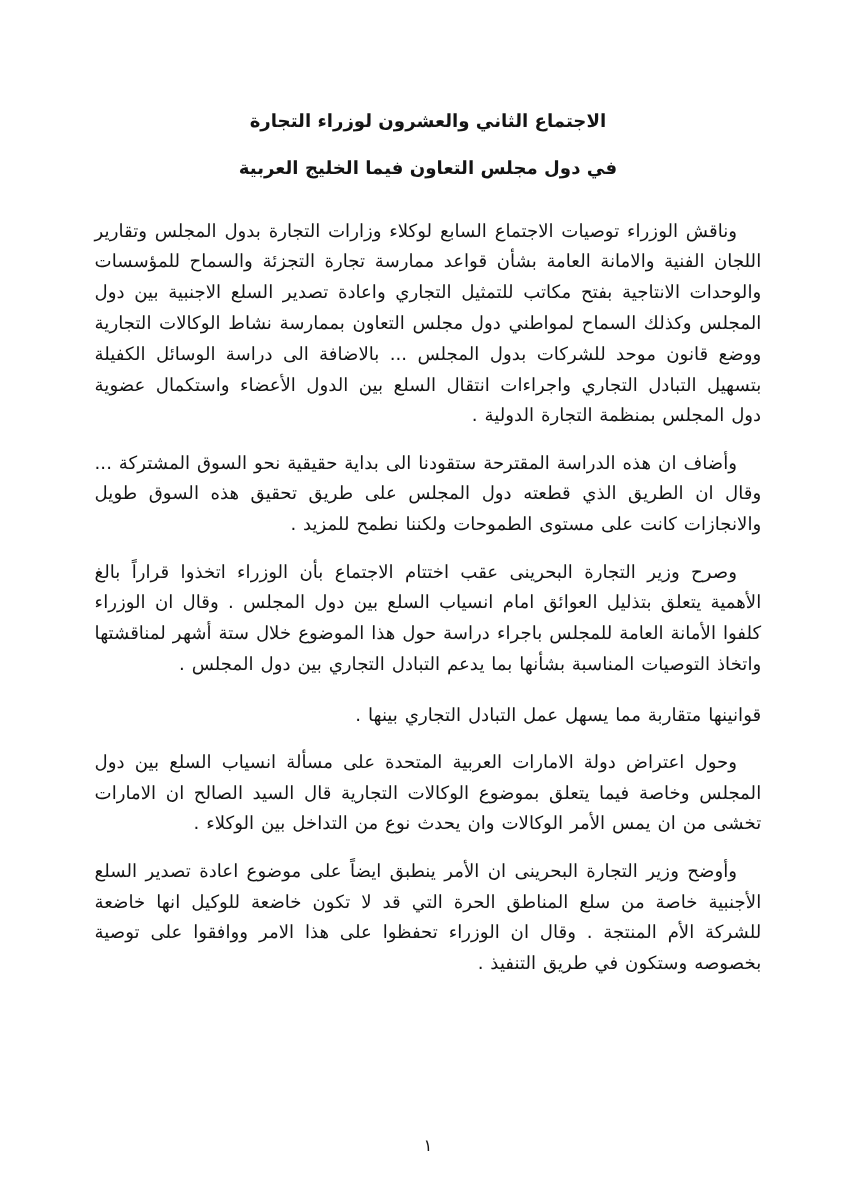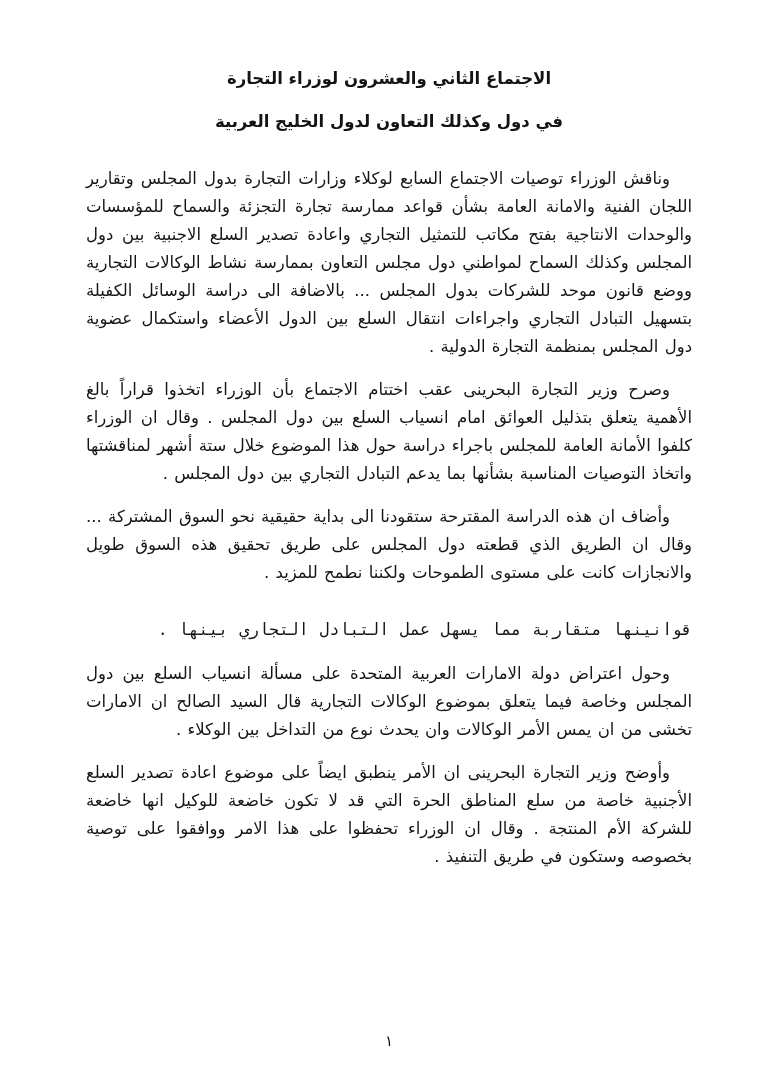--- a/index.html
+++ b/index.html
@@ -10,21 +10,21 @@
   .page {
     position: relative;
     width: 778px;
     height: 1092px;
     background: #ffffff;
     color: #141414;
     font-family: "DejaVu Sans", sans-serif;
     direction: rtl;
     overflow: hidden;
     box-sizing: border-box;
-    padding: 66px 86px 0 86px;
+    padding: 97px 86px 0 86px;
   }
   .title-block {
     text-align: center;
     font-weight: bold;
     font-size: 16.5px;
     margin-bottom: 30px;
   }
   .title-line {
     line-height: 26px;
     margin-bottom: 17px;
@@ -37,48 +37,47 @@
     direction: rtl;
     text-align: justify;
     text-align-last: right;
     line-height: 28px;
     margin: 0 0 15px 0;
     text-indent: 22px;
     word-spacing: 1px;
   }
   .para.continuation {
     text-indent: 0;
-    margin-top: 30px;
+    margin-top: 18px;
     text-align: right;
-    font-family: Liberation Mono, monospace;
   }
   .page-number {
     position: absolute;
     bottom: 42px;
     left: 0;
     right: 0;
     text-align: center;
     font-size: 15px;
     color: #141414;
   }
 </style>
 </head>
 <body>
 
 <div class="page">
 
   <div class="title-block">
     <div class="title-line">الاجتماع الثاني والعشرون لوزراء التجارة</div>
-    <div class="title-line">في دول وكذلك التعاون لدول الخليج العربية</div>
+    <div class="title-line">في دول مجلس التعاون فيما الخليج العربية</div>
   </div>
 
   <div class="body-block">
     <p class="para">وناقش الوزراء توصيات الاجتماع السابع لوكلاء وزارات التجارة بدول المجلس وتقارير اللجان الفنية والامانة العامة بشأن قواعد ممارسة تجارة التجزئة والسماح للمؤسسات والوحدات الانتاجية بفتح مكاتب للتمثيل التجاري واعادة تصدير السلع الاجنبية بين دول المجلس وكذلك السماح لمواطني دول مجلس التعاون بممارسة نشاط الوكالات التجارية ووضع قانون موحد للشركات بدول المجلس ...  بالاضافة الى دراسة الوسائل الكفيلة بتسهيل التبادل التجاري واجراءات انتقال السلع بين الدول الأعضاء واستكمال عضوية دول المجلس بمنظمة التجارة الدولية .</p>
+    <p class="para">وأضاف ان هذه الدراسة المقترحة ستقودنا الى بداية حقيقية نحو السوق المشتركة ... وقال ان الطريق الذي قطعته دول المجلس على طريق تحقيق هذه السوق طويل والانجازات كانت على مستوى الطموحات ولكننا نطمح للمزيد .</p>
     <p class="para">وصرح وزير التجارة البحرينى عقب اختتام الاجتماع بأن الوزراء اتخذوا قراراً بالغ الأهمية يتعلق بتذليل العوائق امام انسياب السلع بين دول المجلس .  وقال ان الوزراء كلفوا الأمانة العامة للمجلس باجراء دراسة حول هذا الموضوع خلال ستة أشهر لمناقشتها واتخاذ التوصيات المناسبة بشأنها بما يدعم التبادل التجاري بين دول المجلس .</p>
-    <p class="para">وأضاف ان هذه الدراسة المقترحة ستقودنا الى بداية حقيقية نحو السوق المشتركة ... وقال ان الطريق الذي قطعته دول المجلس على طريق تحقيق هذه السوق طويل والانجازات كانت على مستوى الطموحات ولكننا نطمح للمزيد .</p>
     <p class="para continuation">قوانينها متقاربة مما يسهل عمل التبادل التجاري بينها .</p>
     <p class="para">وحول اعتراض دولة الامارات العربية المتحدة على مسألة انسياب السلع بين دول المجلس وخاصة فيما يتعلق بموضوع الوكالات التجارية قال السيد الصالح ان الامارات تخشى من ان يمس الأمر الوكالات وان يحدث نوع من التداخل بين الوكلاء .</p>
     <p class="para">وأوضح وزير التجارة البحرينى ان الأمر ينطبق ايضاً على موضوع اعادة تصدير السلع الأجنبية خاصة من سلع المناطق الحرة التي قد لا تكون خاضعة للوكيل انها خاضعة للشركة الأم المنتجة .  وقال ان الوزراء تحفظوا على هذا الامر ووافقوا على توصية بخصوصه وستكون في طريق التنفيذ .</p>
   </div>
 
   <div class="page-number">١</div>
 
 </div>
 
 </body></html>

